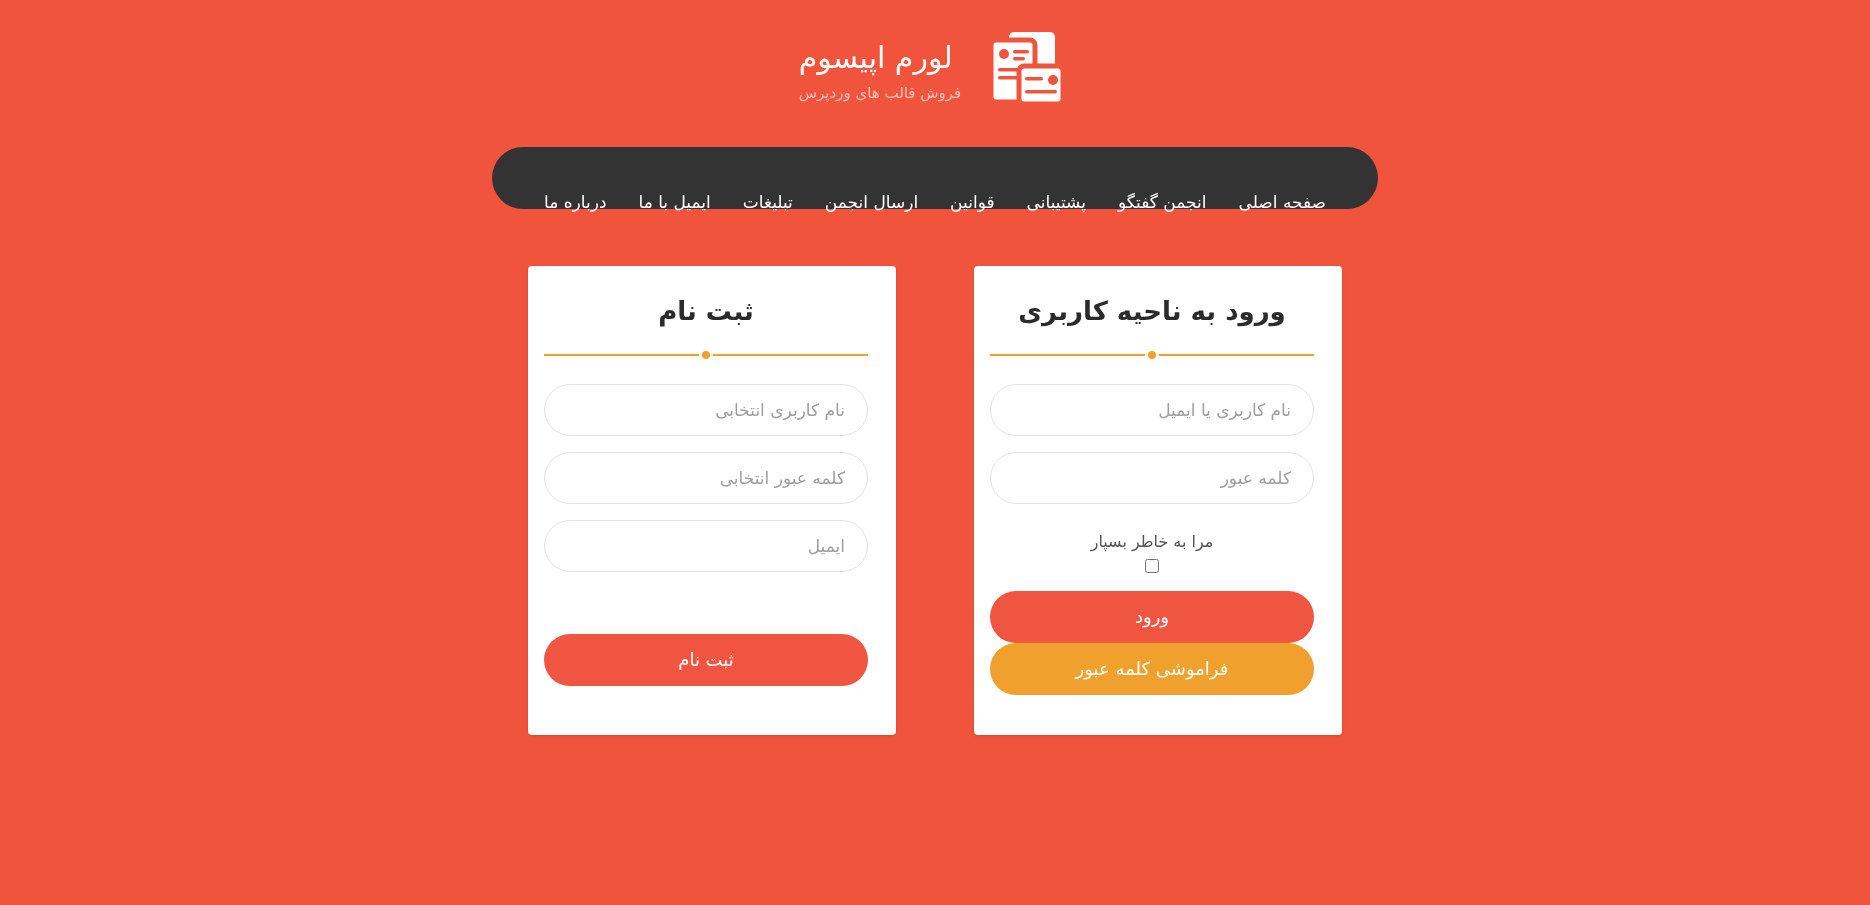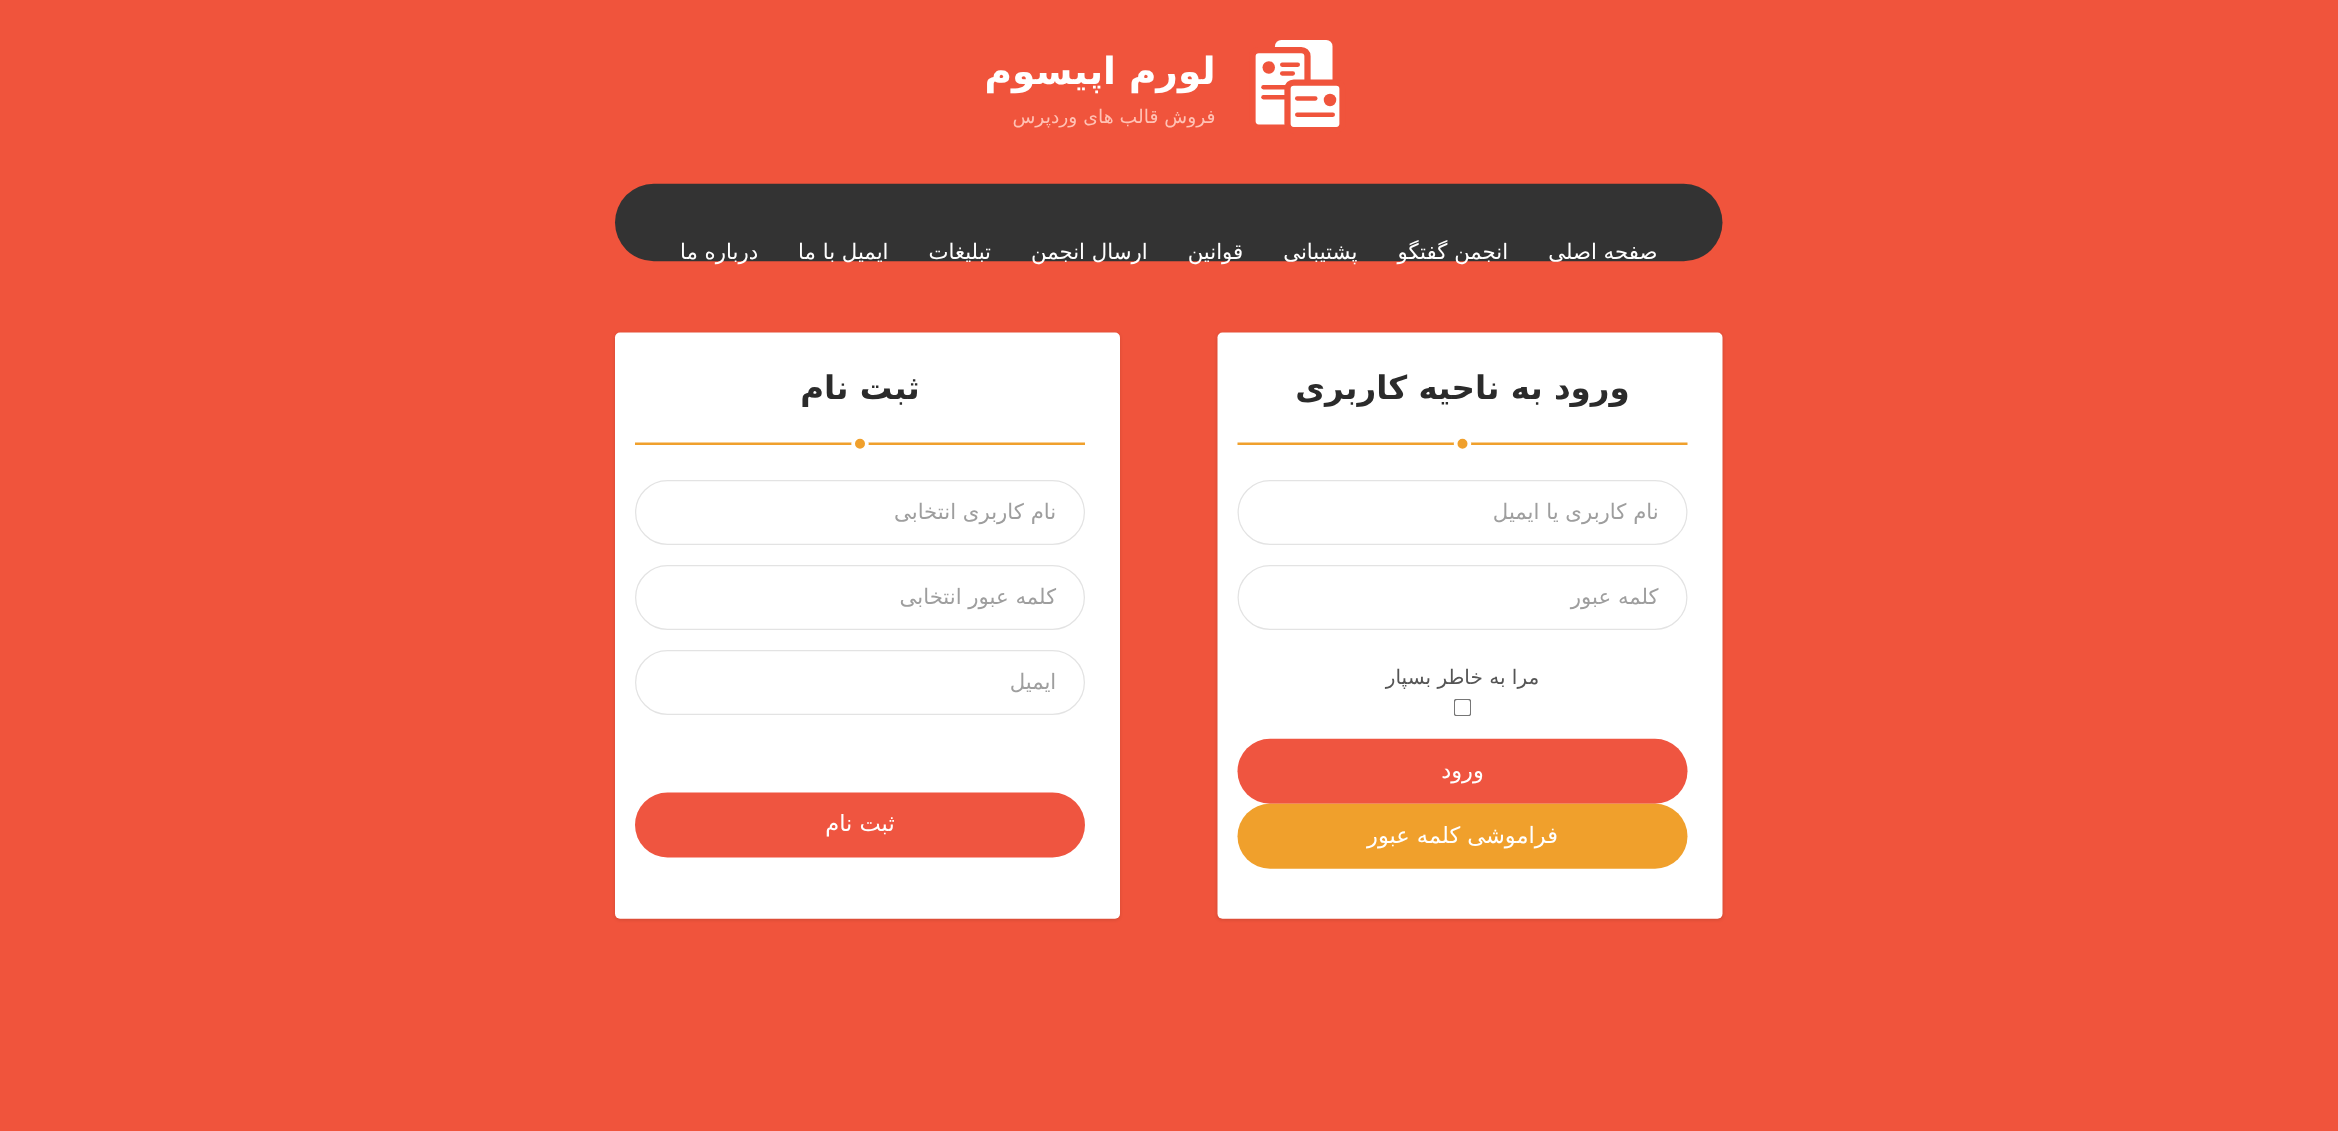--- a/index.html
+++ b/index.html
@@ -32,21 +32,21 @@
   }
 
   .brand-text {
     text-align: left;
     direction: rtl;
   }
 
   .brand-title {
     color: #ffffff;
     font-size: 30px;
-    font-weight: bold;
+    font-weight: normal;
     line-height: 1.3;
     letter-spacing: 0.5px;
   }
 
   .brand-sub {
     color: #ffc2b5;
     font-size: 15px;
     margin-top: 6px;
     line-height: 1.4;
     text-align: right;
@@ -89,21 +89,21 @@
   
   .cards {
     display: flex;
     justify-content: center;
     gap: 78px;
     margin-top: 57px;
   }
 
   .card {
     background: #ffffff;
-    width: 404px;
+    width: 368px;
     border-radius: 4px;
     padding: 30px 28px 26px 16px;
     box-shadow: 0 1px 3px rgba(0,0,0,0.12);
   }
 
   .card-title {
     text-align: center;
     font-size: 26px;
     font-weight: bold;
     color: #2b2b2b;

